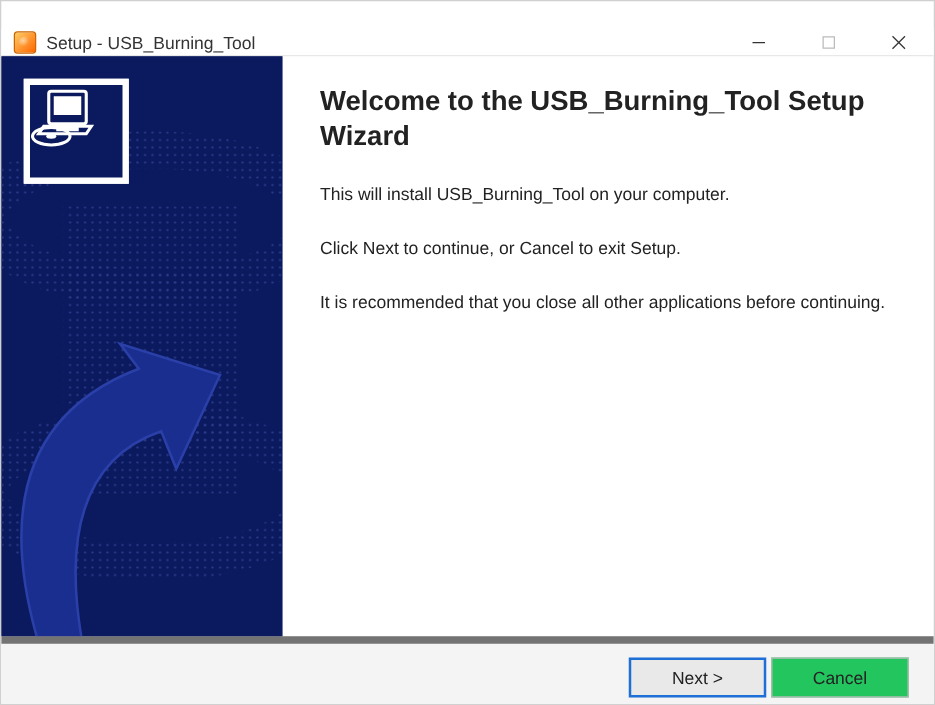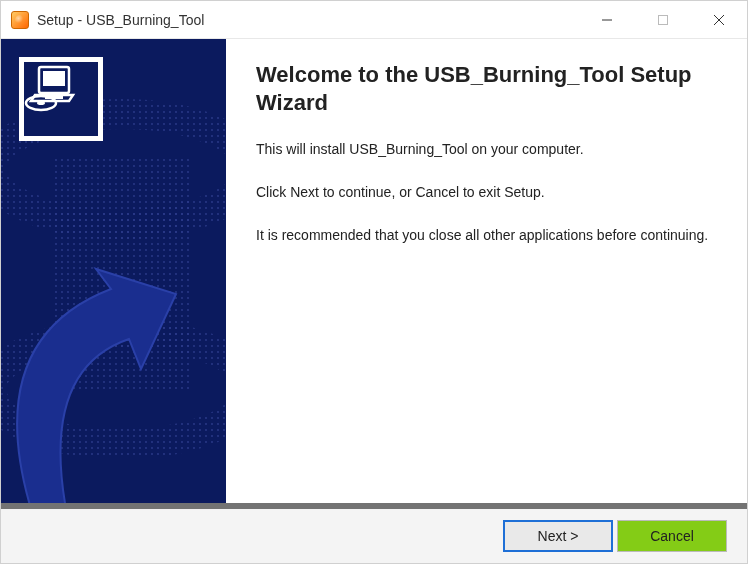--- a/index.html
+++ b/index.html
@@ -1,35 +1,35 @@
 <!DOCTYPE html>
 <html><head>
   <meta charset="utf-8">
   <style>
     * { box-sizing: border-box; margin: 0; padding: 0; }
     body { font-family: "Segoe UI", Tahoma, sans-serif; background: #fff; width: 748px; height: 564px; overflow: hidden; border: 1px solid #d0d0d0; }
-    .titlebar { height: 38px; display: flex; align-items: center; background: #fff; border-bottom: 1px solid #e8e8e8; }
+    .titlebar { height: 22px; display: flex; align-items: center; background: #fff; border-bottom: 1px solid #e8e8e8; margin-top: 22px; }
     .titlebar .app-icon { width: 18px; height: 18px; margin: 0 8px 0 10px; background: linear-gradient(135deg,#ffcc66,#ff6600); border-radius: 3px; border:1px solid #cc6600; position:relative; }
     .titlebar .app-icon::after{content:"";position:absolute; inset:3px; border-radius:50%; background: radial-gradient(circle at 35% 35%, #fff8, transparent 50%);}
     .titlebar .title { font-size: 14px; color: #333; flex: 0 0 auto; }
     .titlebar .spacer { flex: 1; }
     .win-controls { display: flex; height: 100%; }
     .win-btn { width: 56px; display: flex; align-items: center; justify-content: center; font-size: 14px; color: #333; }
     .win-btn.disabled { color: #bbb; }
     .win-btn svg { stroke: currentColor; }
     .content { display: flex; height: 464px; }
     .side-image { width: 225px; height: 100%; background: #0b1a5e; position: relative; overflow: hidden; }
     .side-image svg { position: absolute; top: 0; left: 0; }
     .logo-box { position: absolute; top: 18px; left: 18px; width: 84px; height: 84px; background: #fff; border: 2px solid #fff; display:flex; align-items:center; justify-content:center; }
     .logo-box .inner { width: 74px; height: 74px; background: #0b1a5e; display:flex; align-items:center; justify-content:center; }
     .main { flex: 1; padding: 22px 28px 10px 30px; color: #222; }
     .main h1 { font-size: 22px; font-weight: 700; line-height: 1.25; margin-bottom: 6px; }
     .main p { font-size: 14px; line-height: 1.35; margin-bottom: 18px; max-width: 460px; margin-top: 24px; }
     .footer { height: 60px; border-top: 6px solid #737373; display: flex; align-items: center; justify-content: flex-end; padding-right: 20px; gap: 4px; background: #f4f4f4; }
-    .btn { width: 110px; height: 32px; font-size: 14px; background: #84cc16; border: 1px solid #bababa; color: #222; display:flex; align-items:center; justify-content:center; cursor:pointer; }
+    .btn { width: 110px; height: 32px; font-size: 14px; background: #22c55e; border: 1px solid #bababa; color: #222; display:flex; align-items:center; justify-content:center; cursor:pointer; }
     .btn.primary { border: 2px solid #1e6fd6; background: #e9e9e9; }
   </style>
 </head>
 <body>
 
 <div class="titlebar">
   <div class="app-icon"></div>
   <div class="title">Setup - USB_Burning_Tool</div>
   <div class="spacer"></div>
   <div class="win-controls">

